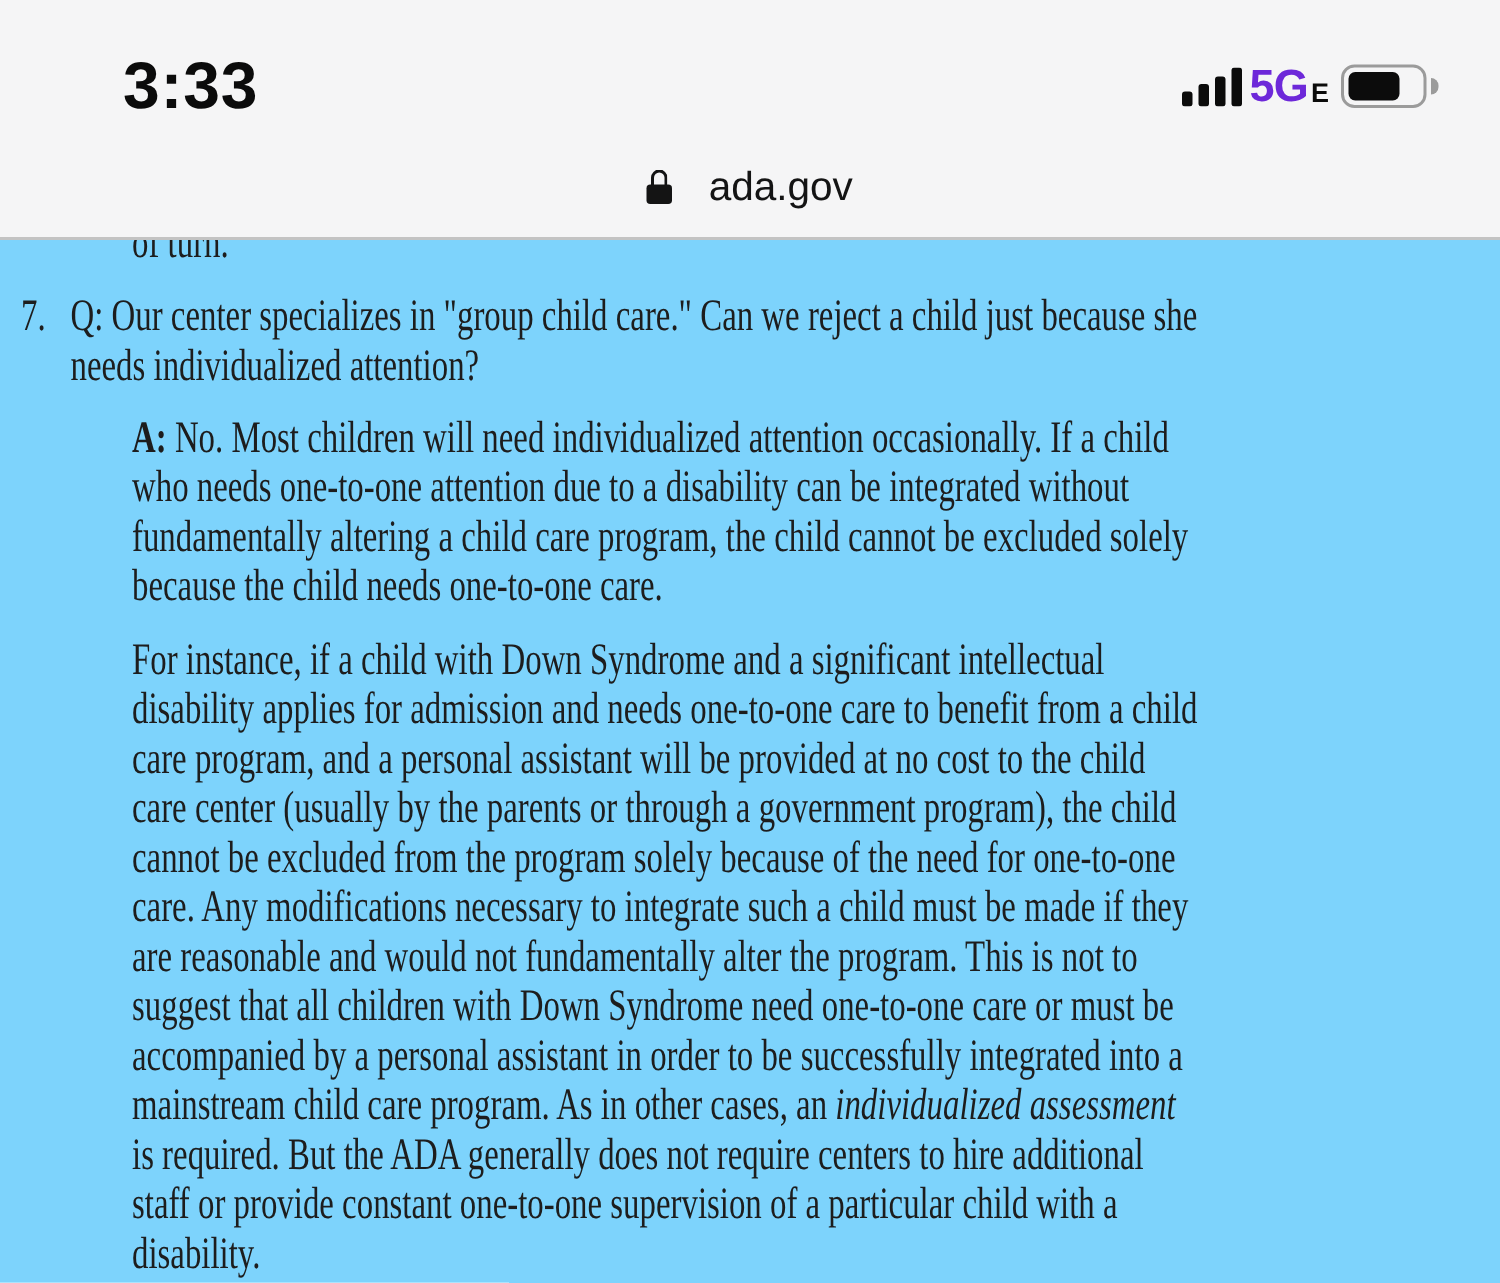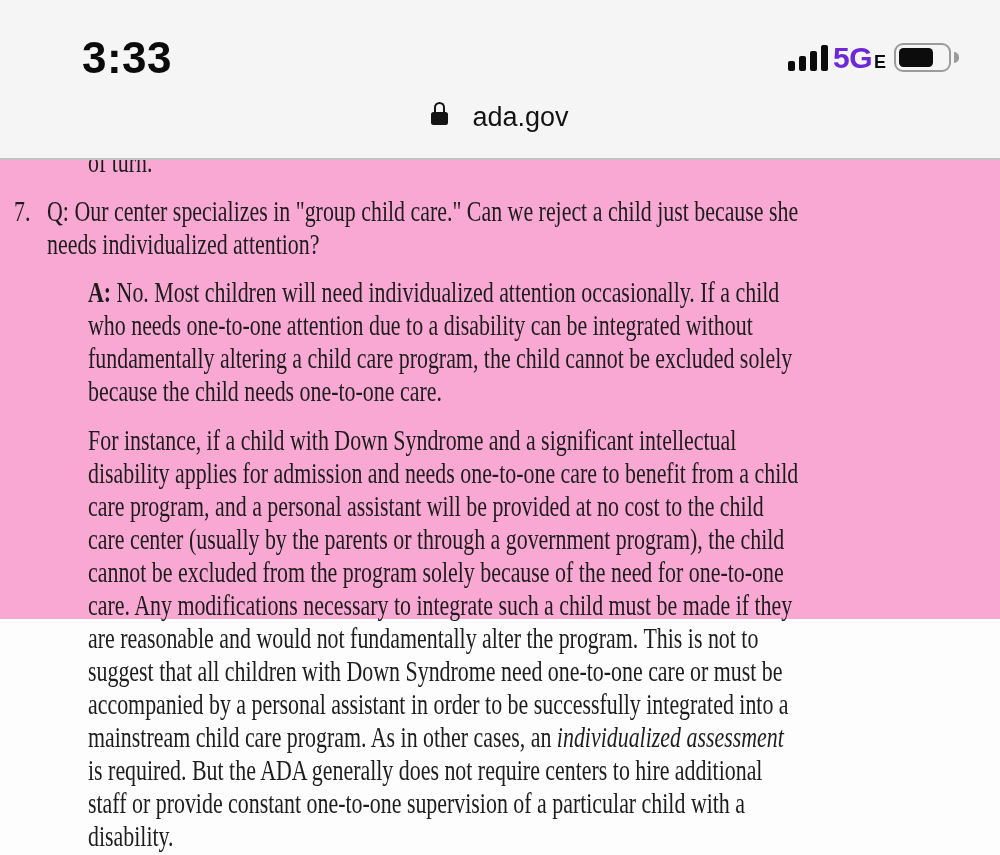--- a/index.html
+++ b/index.html
@@ -42,38 +42,38 @@
     position:absolute; left:3px; top:3px; height:19px; width:34px;
     background:#0c0c0c; border-radius:4.5px;
   }
   .battery-cap {
     position:absolute; left:954px; top:52px;
     width:5px; height:11px; background:#9b9b9b;
     border-radius:0 5px 5px 0;
   }
   .url-bar {
     position:absolute; top:102px; left:0; width:1000px; height:44px;
-    display:flex; justify-content:center; align-items:flex-start; gap:24px;
+    display:flex; justify-content:center; align-items:center; gap:24px;
   }
   .url-text { font-size:27px; color:#141414; }
   .lock { position:relative; width:17px; height:23px; }
   .lock-shackle {
     position:absolute; top:0; left:3px; width:11px; height:13px;
     border:2.5px solid #141414; border-bottom:none;
     border-radius:5.5px 5.5px 0 0;
   }
   .lock-body {
     position:absolute; bottom:0; left:0; width:17px; height:13px;
     background:#141414; border-radius:2.5px;
   }
 
   
   .doc {
-    position:absolute; top:0; left:0; width:1000px; height:619px;
-    background:#f9a8d4; z-index:1;
+    position:absolute; top:0; left:0; width:1000px; height:855px;
+    background:#7dd3fc; z-index:1;
     font-family:"Liberation Serif", "DejaVu Serif", serif;
     color:#1d1d1d;
   }
   .doc-line {
     font-size:30px; line-height:33px; white-space:nowrap;
     transform:scaleX(0.73); transform-origin:0 50%;
   }
   .doc-line .b { font-weight:700; }
   .doc-line .i { font-style:italic; }
   .overflow-line { position:absolute; top:145px; left:88px; }

